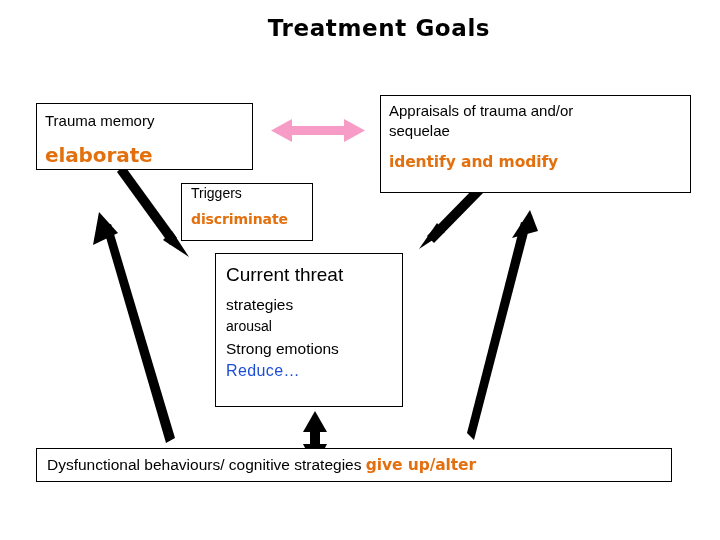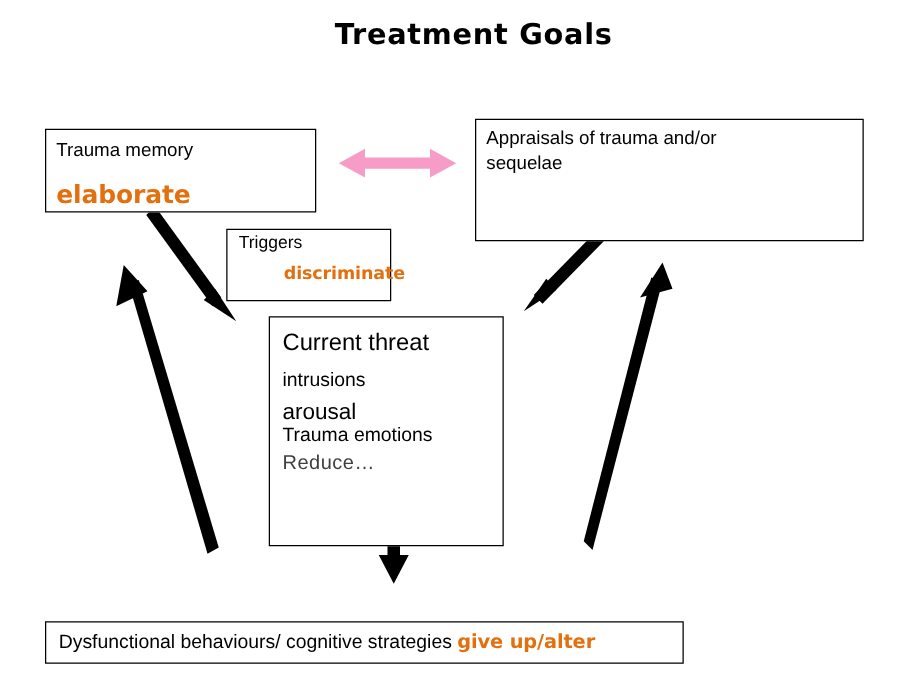--- a/index.html
+++ b/index.html
@@ -69,39 +69,39 @@
   }
   #box-appraisals .l1 { position: absolute; left: 8px; top: 5px;  font-size: 15px; }
   #box-appraisals .l2 { position: absolute; left: 8px; top: 25px; font-size: 15px; }
   #box-appraisals .l3 { position: absolute; left: 8px; top: 57px; font-size: 15.5px; }
 
   
   #box-triggers {
     left: 181px; top: 183px; width: 132px; height: 58px;
   }
   #box-triggers .l1 { position: absolute; left: 9px; top: 0;  font-size: 14px; }
-  #box-triggers .l2 { position: absolute; left: 9px; top: 27px; font-size: 14px; margin-left: 36px; }
+  #box-triggers .l2 { position: absolute; left: 9px; top: 27px; font-size: 14px; }
 
   
   #box-threat {
-    left: 215px; top: 253px; width: 188px; height: 184px;
+    left: 215px; top: 253px; width: 188px; height: 154px;
   }
   #box-threat .hd { position: absolute; left: 10px; top: 8px;  font-size: 19px; }
   #box-threat .r1 { position: absolute; left: 10px; top: 41px; font-size: 15.5px; }
-  #box-threat .r2 { position: absolute; left: 10px; top: 63px; font-size: 18px; }
+  #box-threat .r2 { position: absolute; left: 10px; top: 63px; font-size: 14px; }
   #box-threat .r3 { position: absolute; left: 10px; top: 85px; font-size: 15.5px; }
   #box-threat .r4 {
     position: absolute; left: 10px; top: 108px;
-    font-size: 16px; color: #404040; font-weight: normal;
+    font-size: 16px; color: #1d4ed8; font-weight: normal;
     font-family: "Liberation Sans", sans-serif; letter-spacing: 0.4px;
   }
 
   
   #box-dysf {
-    left: 36px; top: 497px; width: 511px; height: 34px; text-align: center;
+    left: 36px; top: 448px; width: 636px; height: 34px; text-align: center;
   }
   #box-dysf .row {
     position: absolute; left: 10px; top: 6px;
     font-size: 15.5px; white-space: nowrap;
   }
   #box-dysf .accent { font-size: 15.5px; }
 
   
   #arrows {
     position: absolute;
@@ -155,32 +155,33 @@
   </svg>
 
   <div class="box" id="box-trauma">
     <div class="box-text l1">Trauma memory</div>
     <div class="accent l2">elaborate</div>
   </div>
 
   <div class="box" id="box-appraisals">
     <div class="box-text l1">Appraisals of trauma and/or</div>
     <div class="box-text l2">sequelae</div>
+    <div class="accent l3">identify and modify</div>
   </div>
 
   <div class="box" id="box-triggers">
     <div class="box-text l1">Triggers</div>
     <div class="accent l2">discriminate</div>
   </div>
 
   <div class="box" id="box-threat">
     <div class="box-text hd">Current threat</div>
-    <div class="box-text r1">intrusions</div>
+    <div class="box-text r1">strategies</div>
     <div class="box-text r2">arousal</div>
-    <div class="box-text r3">Trauma emotions</div>
+    <div class="box-text r3">Strong emotions</div>
     <div class="r4">Reduce…</div>
   </div>
 
   <div class="box" id="box-dysf">
     <div class="row">
       <span class="box-text" style="font-size:15.5px;">Dysfunctional behaviours/ cognitive strategies</span>
       <span class="accent">give up/alter</span>
     </div>
   </div>
 

